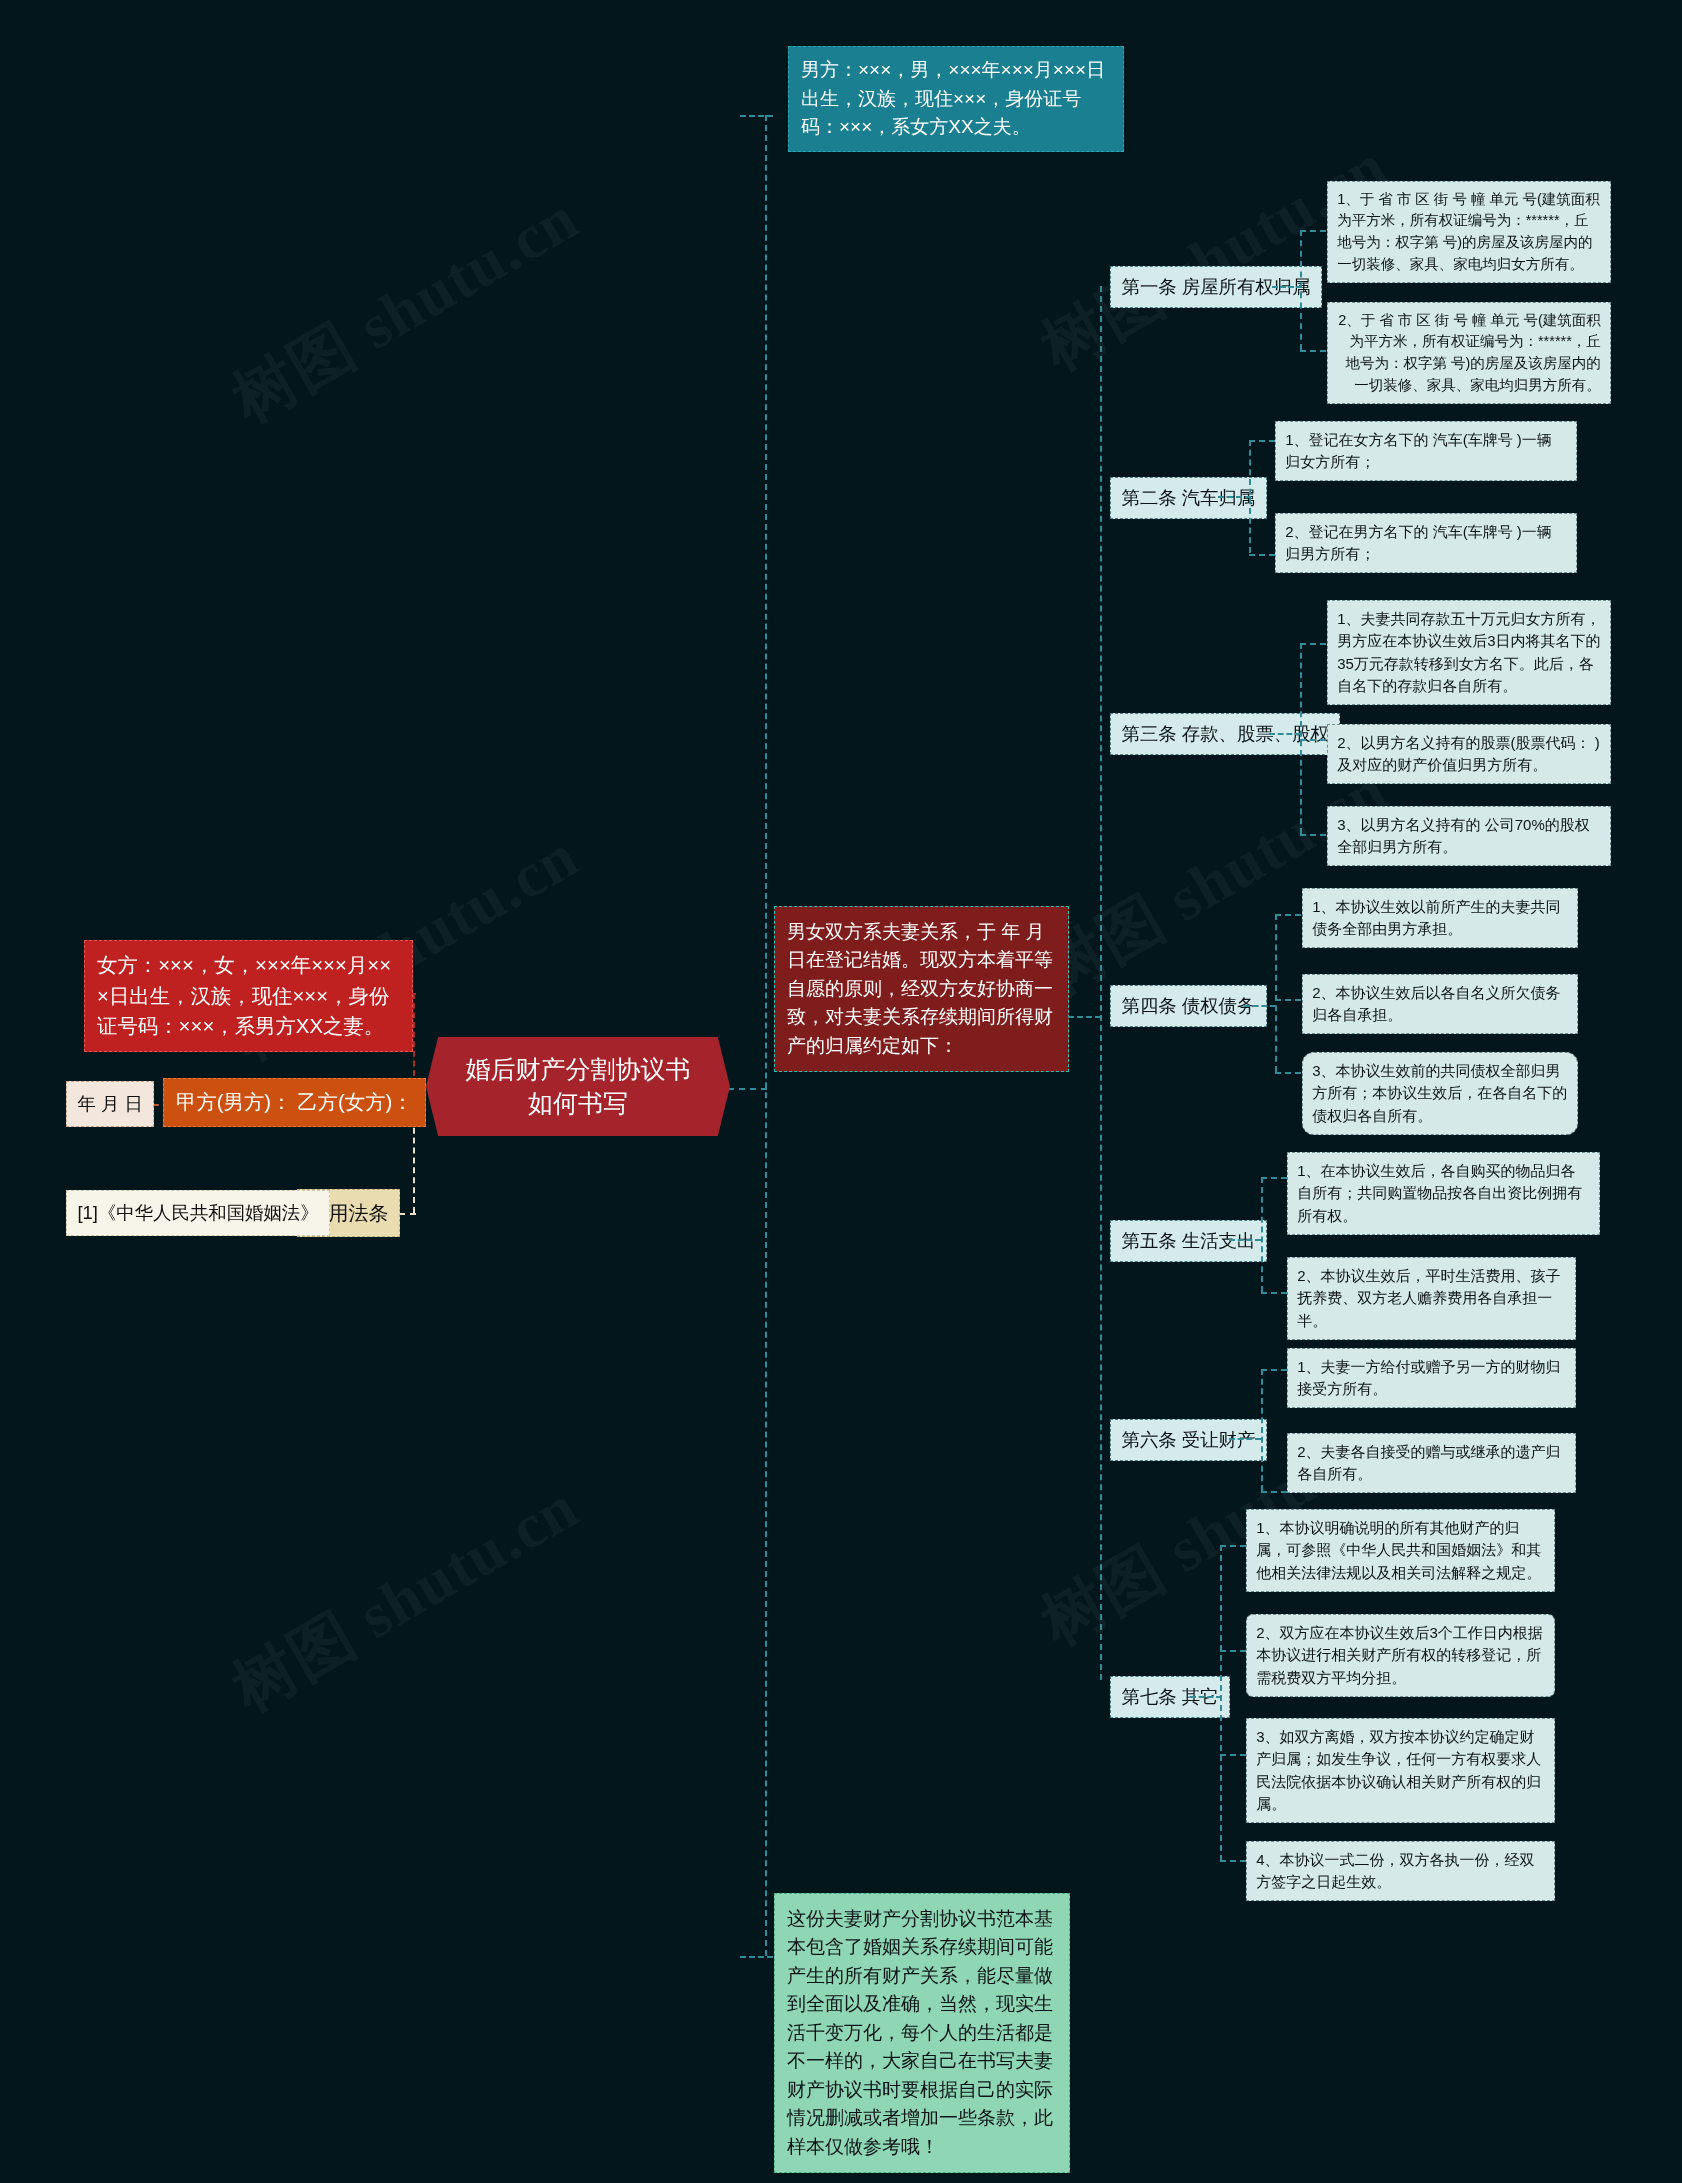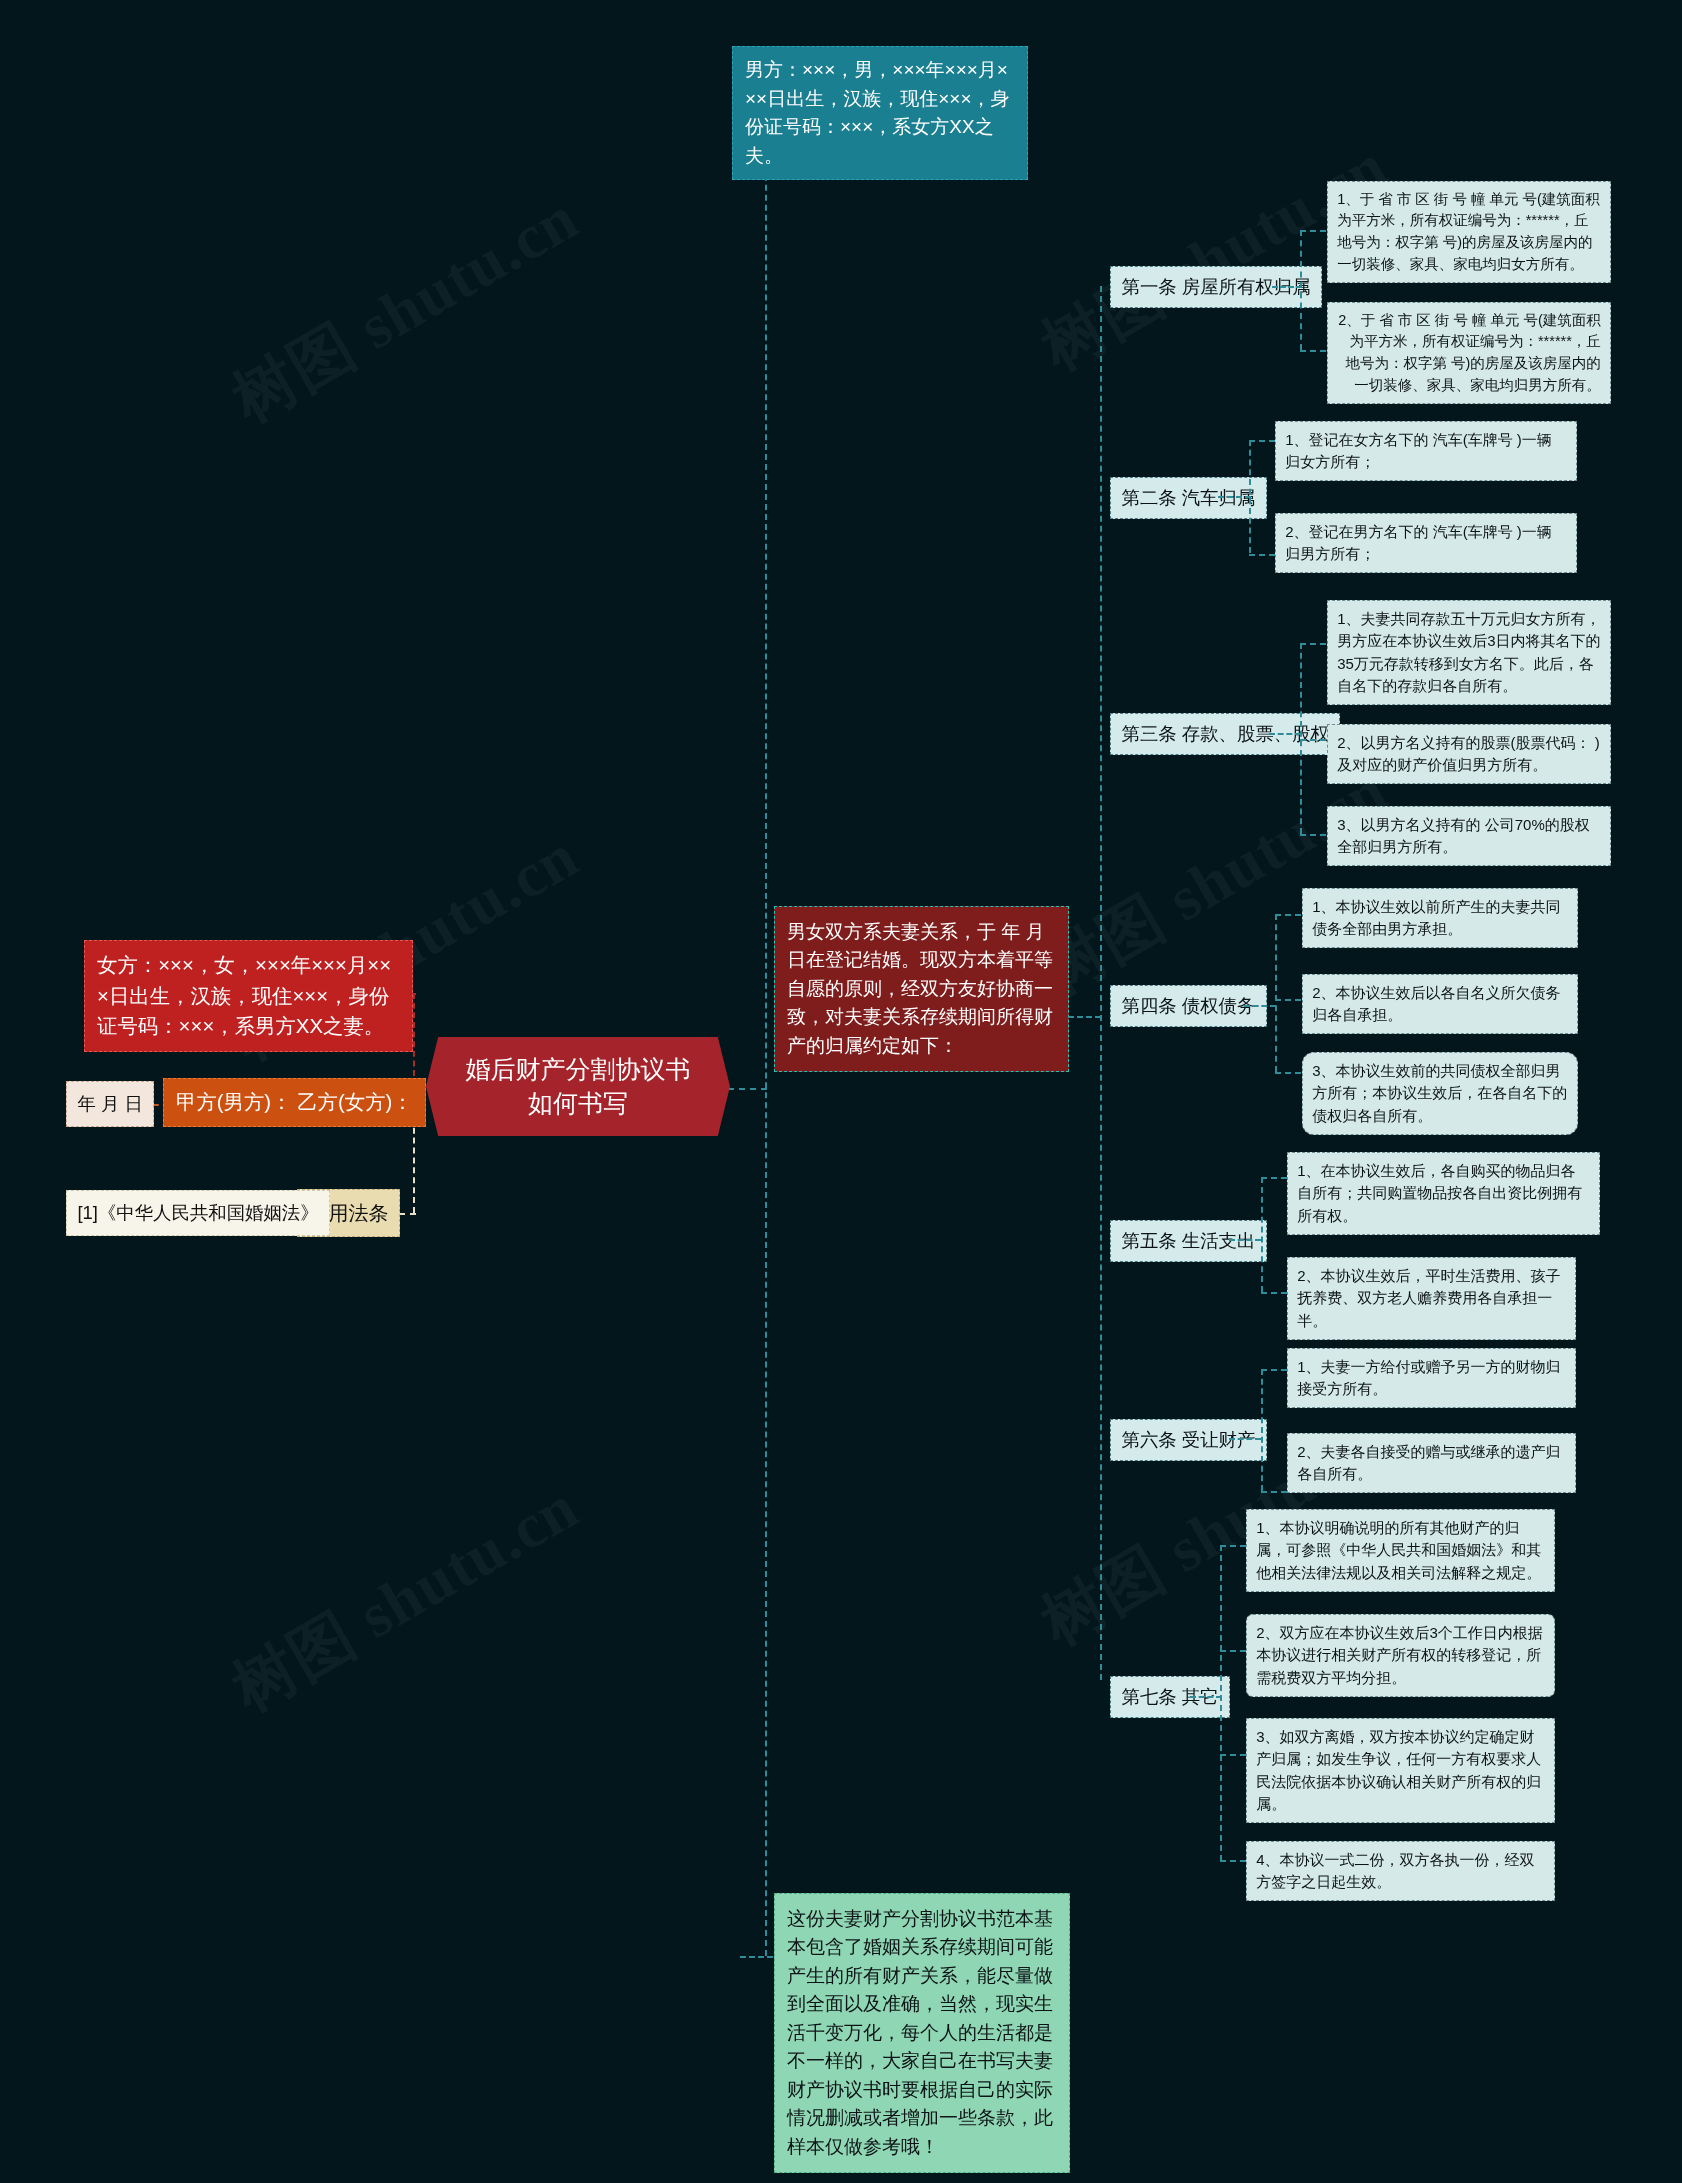--- a/index.html
+++ b/index.html
@@ -128,21 +128,21 @@
   <div class="ln h-orange" style="left:122px;top:1104px;width:47px;"></div>
 
   <div class="ln h-cream" style="left:247px;top:1213px;width:51px;"></div>
 
   <div class="ln h" style="left:740px;top:115px;width:33px;"></div>
   <div class="ln h" style="left:740px;top:1956px;width:33px;"></div>
 
   <div class="ln h" style="left:1068px;top:1016px;width:33px;"></div>
   <div class="ln v" style="left:1100px;top:286px;height:1394px;"></div>
 
-  <div class="node teal" style="left:732px;top:46px;width:296px;">
+  <div class="node teal" style="left:788px;top:46px;width:336px;">
     <span class="txt">男方：×××，男，×××年×××月×××日出生，汉族，现住×××，身份证号码：×××，系女方XX之夫。</span>
   </div>
 
   <div class="node teal2" style="left:774px;top:906px;width:295px;">
     <span class="txt">男女双方系夫妻关系，于 年 月 日在登记结婚。现双方本着平等自愿的原则，经双方友好协商一致，对夫妻关系存续期间所得财产的归属约定如下：</span>
   </div>
 
   <div class="root" style="left:426px;top:1037px;width:304px;height:99px;">
     <span>婚后财产分割协议书如何书写</span>
   </div>

